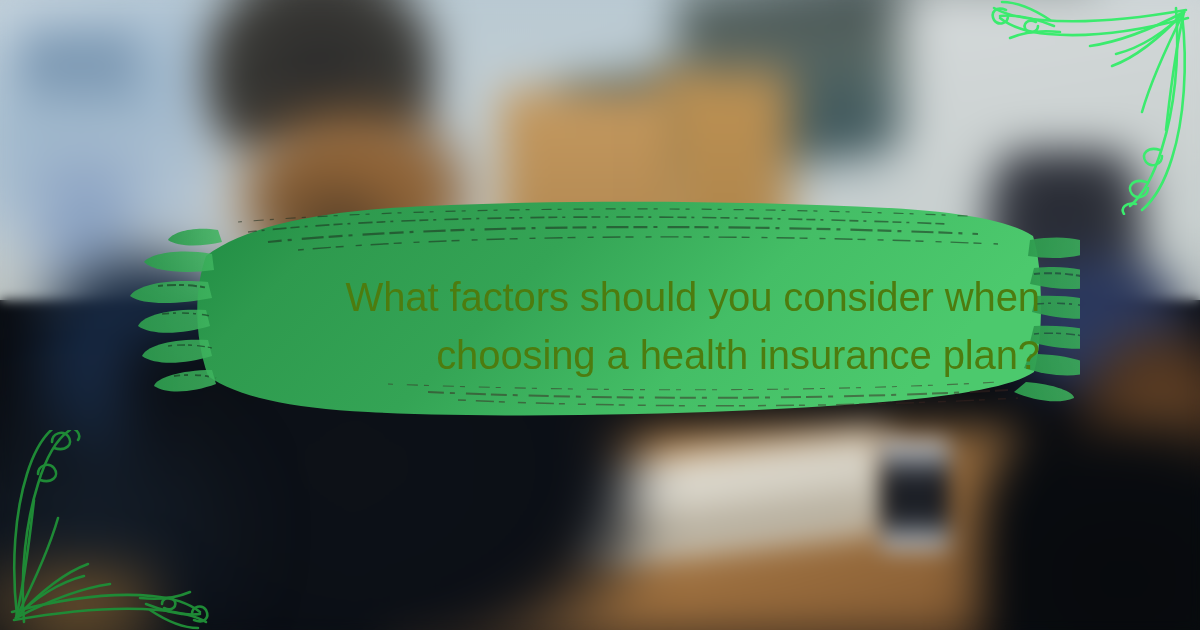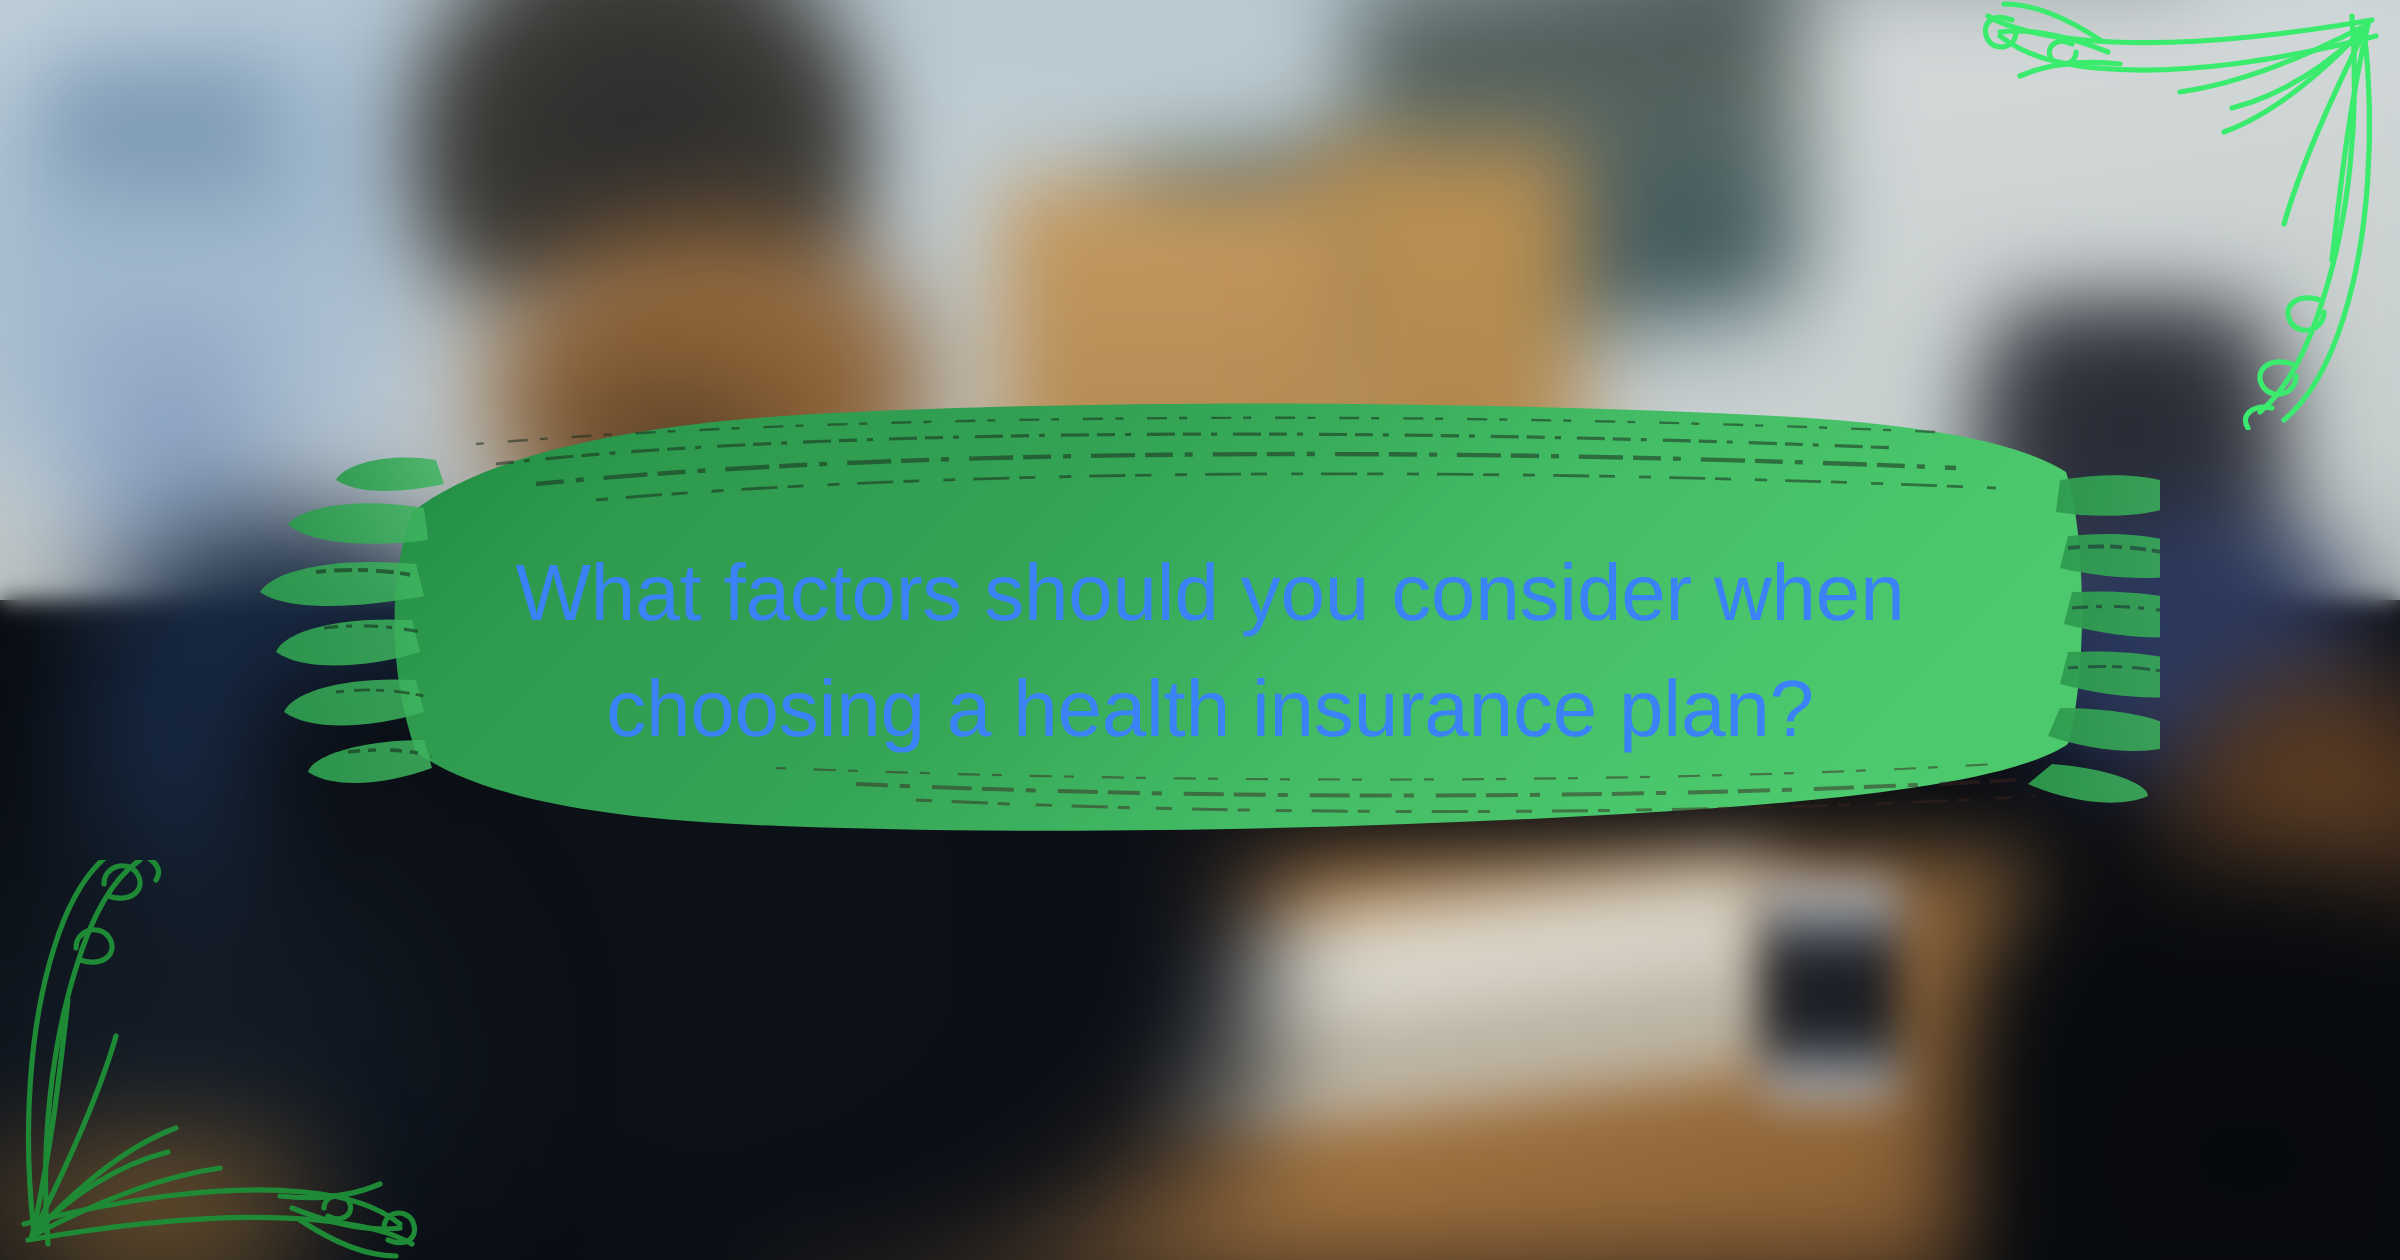--- a/index.html
+++ b/index.html
@@ -177,26 +177,26 @@
     left:128px; top:186px;
     width:952px; height:258px;
   }
   .brush-svg { display:block; width:100%; height:100%; }
 
   
   .headline {
     position:absolute;
     left:170px; top:268px;
     width:870px;
-    text-align:center;
+    text-align:right;
     font-family:"Liberation Sans", sans-serif;
     font-size:40px;
     font-weight:400;
     line-height:1.45;
-    color:#3b82f6;
+    color:#4d7c0f;
     letter-spacing:-0.1px;
     white-space:pre-line;
   }
 
   
   .ornament { position:absolute; }
   .ornament-tr { right:0; top:0; width:210px; height:215px; }
   .ornament-bl { left:0; bottom:0; width:215px; height:200px; }
 </style>
 </head>

